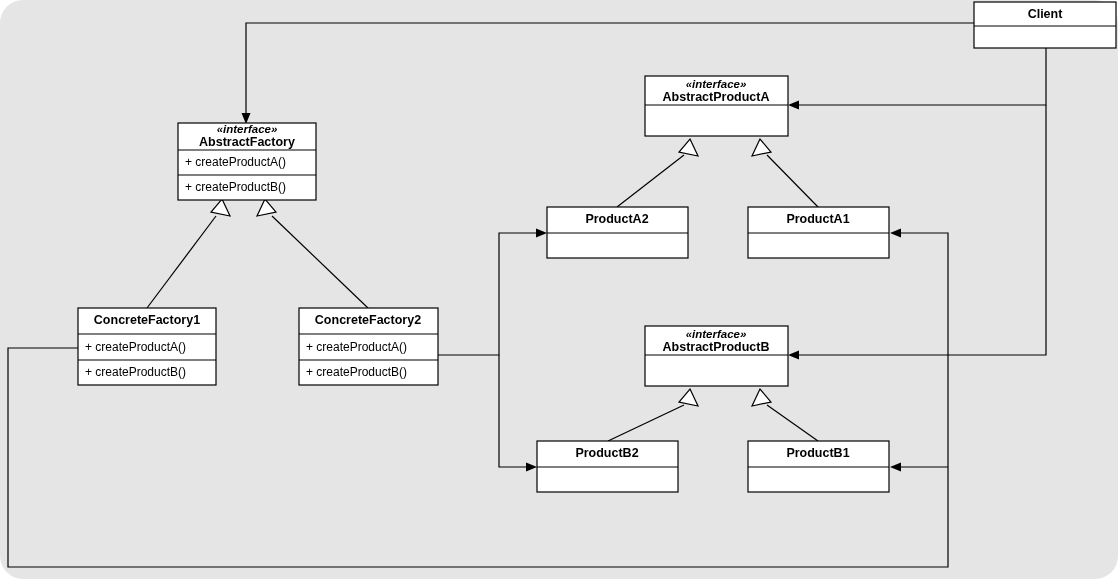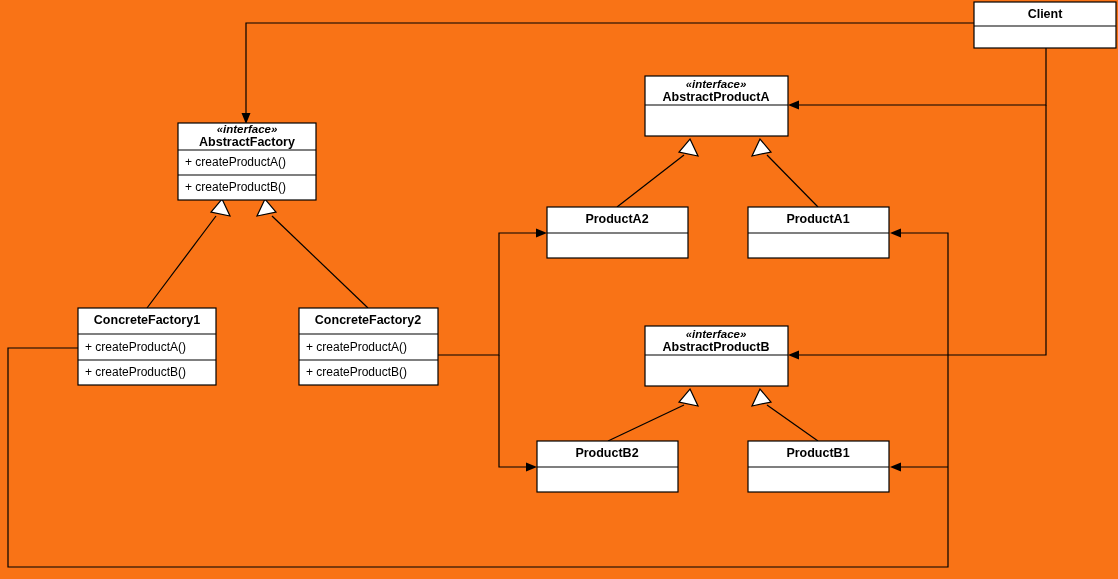--- a/index.html
+++ b/index.html
@@ -10,21 +10,22 @@
   body {
     width: 1118px;
     height: 579px;
     font-family: "Liberation Sans", sans-serif;
     overflow: hidden;
   }
   #diagram-root {
     position: relative;
     width: 1118px;
     height: 579px;
-    background: #f97316;
+    background: #e5e5e5;
+    border-radius: 23px;
   }
   svg#uml-canvas {
     display: block;
     width: 1118px;
     height: 579px;
   }
   .cls-box {
     fill: #ffffff;
     stroke: #000000;
     stroke-width: 1.2;

